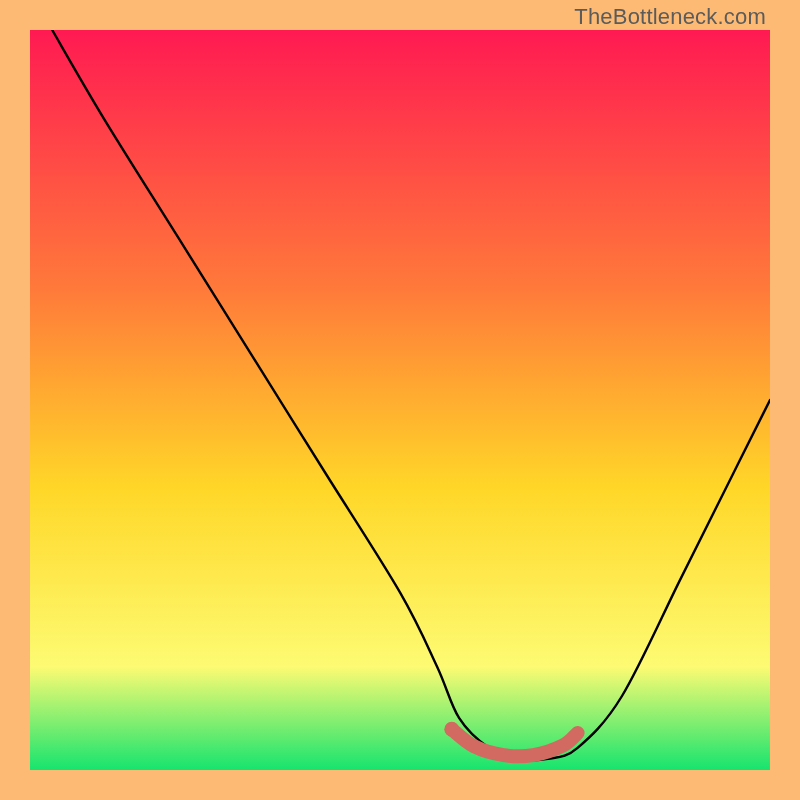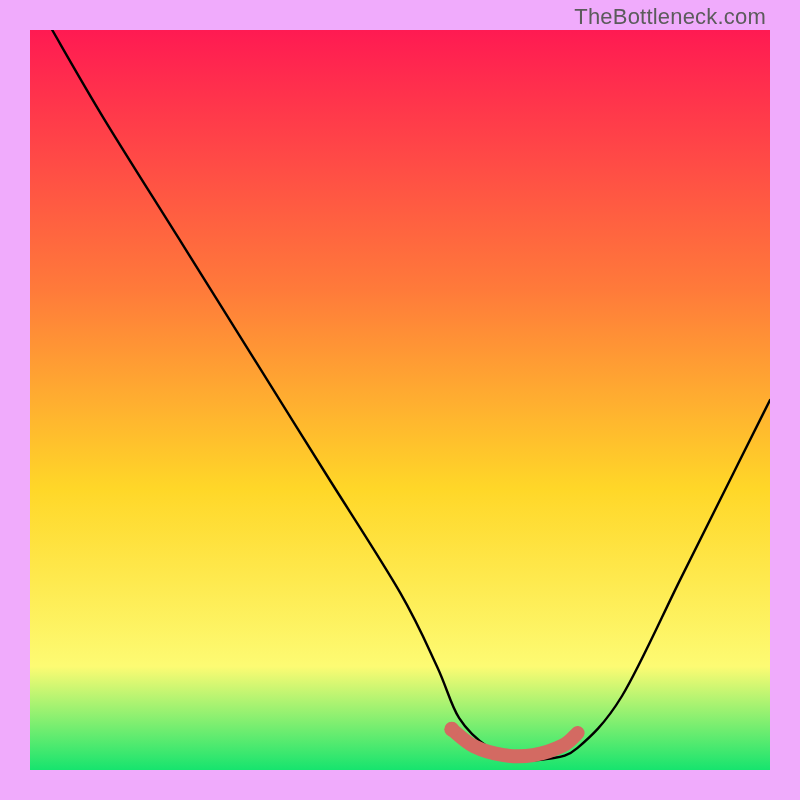--- a/index.html
+++ b/index.html
@@ -8,21 +8,21 @@
     width: 800px;
     height: 800px;
     background: #000;
     overflow: hidden;
     font-family: Arial, Helvetica, sans-serif;
   }
   .stage {
     position: relative;
     width: 800px;
     height: 800px;
-    background: #f0abfc;
+    background: #fdba74;
   }
   .plot-area {
     position: absolute;
     left: 30px;
     top: 30px;
     width: 740px;
     height: 740px;
   }
   .gradient-bg {
     position: absolute;

